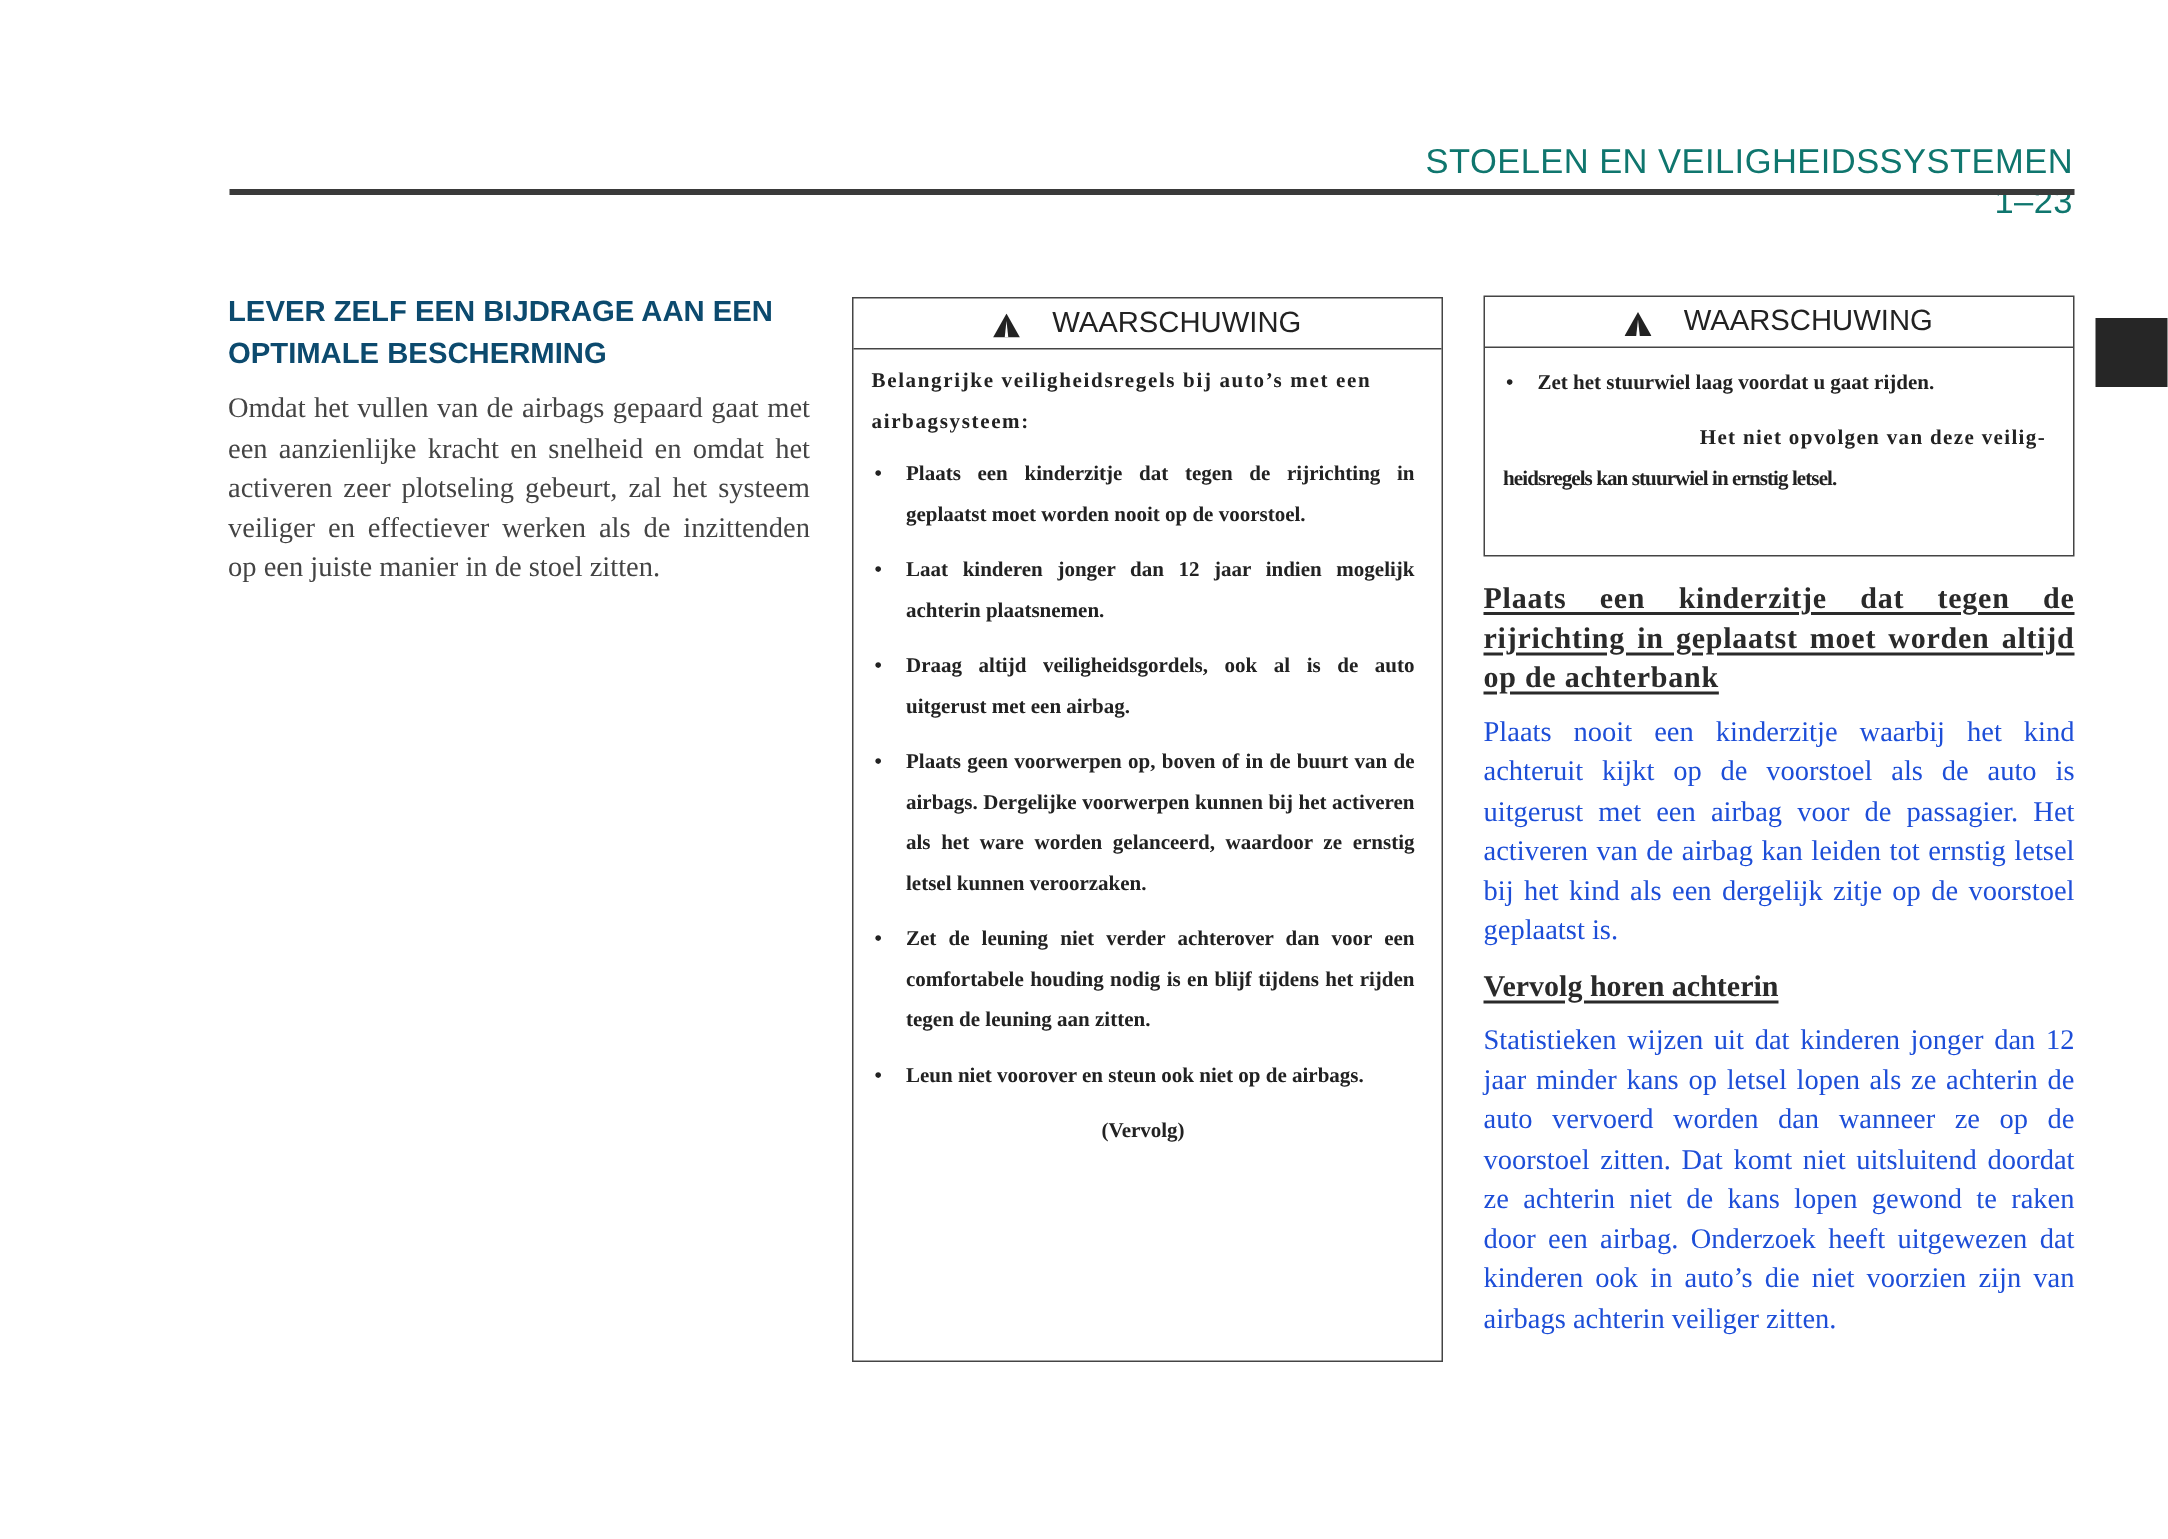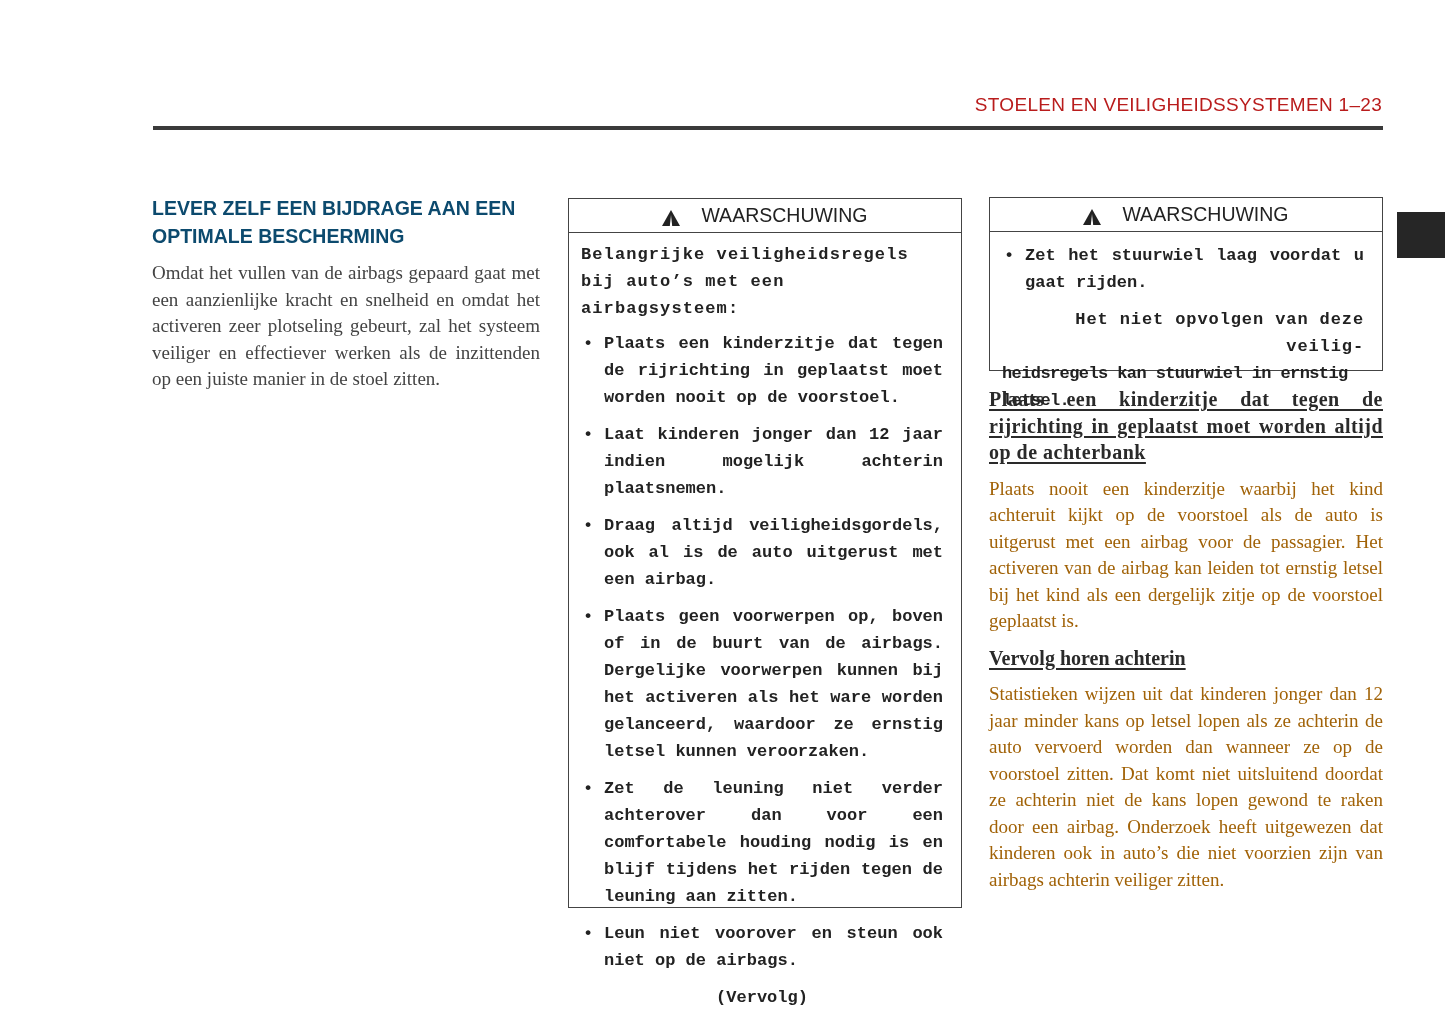--- a/index.html
+++ b/index.html
@@ -1,47 +1,47 @@
 <!DOCTYPE html>
 <html><head>
   <meta charset="utf-8">
   <style>
     html, body { margin:0; padding:0; background:#ffffff; }
     body { width:1445px; height:1026px; position:relative; overflow:hidden; color:#2a2a2a; }
     .header-text { position:absolute; left:940px; top:94px; width:442px; text-align:right;
-      font-family:"Liberation Sans", sans-serif; font-size:19px; letter-spacing:0.3px; color:#b91c1c; }
+      font-family:"Liberation Sans", sans-serif; font-size:23px; letter-spacing:0.3px; color:#0f766e; }
     .header-rule { position:absolute; left:153px; top:126px; width:1230px; height:4px; background:#3a3a3a; }
     .thumb-tab { position:absolute; left:1397px; top:212px; width:48px; height:46px; background:#262626; }
 
     .col1 { position:absolute; left:152px; top:194px; width:388px; }
     .h-section { font-family:"Liberation Sans", sans-serif; font-weight:bold; font-size:19.5px; line-height:28px; color:#0c4a6e; margin:0 0 10px 0; }
     .body-p { font-family:"Liberation Serif", serif; font-size:19px; line-height:26.5px; color:#444; text-align:justify; margin:0 0 10px 0; }
 
     .warn { position:absolute; border:1.5px solid #444; background:#fff; }
     .warn-head { border-bottom:1.5px solid #444; height:33px; display:flex; align-items:center; justify-content:center;
       font-family:"Liberation Sans", sans-serif; font-size:19.5px; color:#222; gap:21px; }
     .warn-icon { width:18px; height:16px; display:inline-block; }
-    .warn-body { padding:8px 18px 10px 12px; font-family:Liberation Mono, monospace; font-weight:bold; font-size:17px; line-height:27px; color:#222; }
+    .warn-body { padding:8px 18px 10px 12px; font-family:Liberation Serif, serif; font-weight:bold; font-size:14px; line-height:27px; color:#222; }
     .warn-intro { letter-spacing:1.1px; margin:0 0 8px 0; }
     .warn-list { list-style:none; margin:0; padding:0; }
     .warn-list li { position:relative; padding-left:23px; margin-bottom:10px; text-align:justify; }
     .warn-list li::before { content:"•"; position:absolute; left:2px; top:0; }
     .vervolg { text-align:center; margin-top:4px; }
 
     .warn1 { left:568px; top:198px; width:392px; height:708px; }
     .warn2 { left:989px; top:197px; width:392px; height:172px; }
     .warn2 .warn-body { padding-top:10px; }
     .warn2 .tail { letter-spacing:0.9px;text-align:right; }
     .warn2 .tail2 { letter-spacing:-0.6px; }
 
     .col3 { position:absolute; left:989px; top:386px; width:394px; }
     .sub-head { font-family:"Liberation Serif", serif; font-weight:bold; font-size:20px; line-height:26.5px; color:#2a2a2a;
       text-decoration:underline; text-underline-offset:3px; margin:0 0 10px 0; text-align:justify; }
     .sub-head.spaced { letter-spacing:0.5px; }
-    .col3 .body-p { color:#a16207; }
+    .col3 .body-p { color:#1d4ed8; }
   </style>
 </head>
 <body>
 
 <div class="header-text">STOELEN EN VEILIGHEIDSSYSTEMEN 1–23</div>
 <div class="header-rule"></div>
 <div class="thumb-tab"></div>
 
 <div class="col1">
   <h2 class="h-section">LEVER ZELF EEN BIJDRAGE AAN EEN OPTIMALE BESCHERMING</h2>

